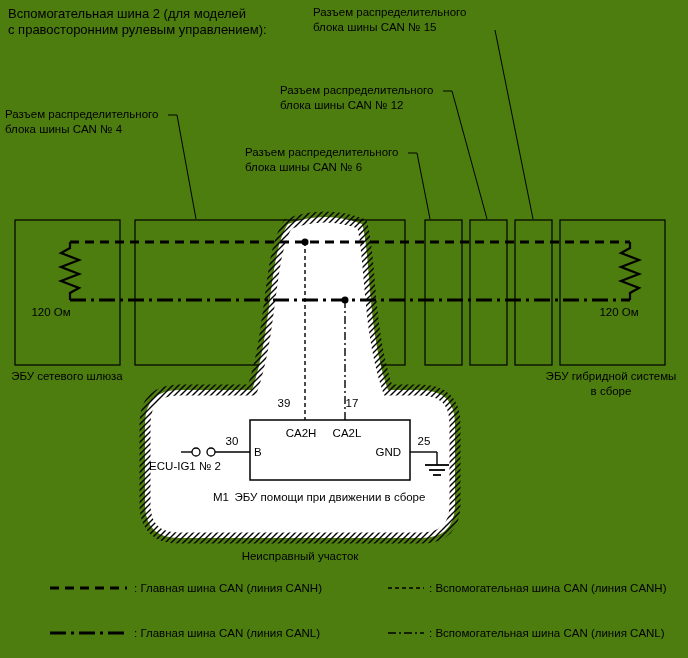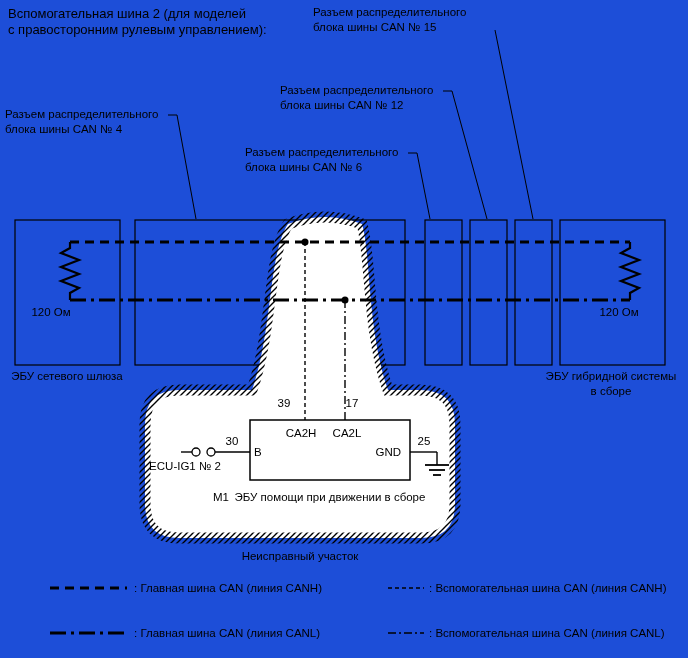--- a/index.html
+++ b/index.html
@@ -1,16 +1,16 @@
 <!DOCTYPE html>
 <html><head>
 <meta charset="utf-8">
 <style>
   html,body { margin:0; padding:0; background:#fff; }
-  #stage { width:688px; height:658px; position:relative; background:#1d4ed8; }
+  #stage { width:688px; height:658px; position:relative; background:#4d7c0f; }
   svg { display:block; }
   text { font-family:"Liberation Sans","DejaVu Sans",sans-serif; fill:#000; }
   .t11 { font-size:11.5px; }
   .t13 { font-size:13px; }
   .box      { fill:none; stroke:#000; stroke-width:1.2; }
   .ecu      { fill:none; stroke:#000; stroke-width:1.5; }
   .main-canh{ fill:none; stroke:#000; stroke-width:3.2; stroke-dasharray:9 6; }
   .main-canl{ fill:none; stroke:#000; stroke-width:3.2; stroke-dasharray:16 5 3 5; }
   .aux-canh { fill:none; stroke:#000; stroke-width:1.4; stroke-dasharray:4 3; }
   .aux-canl { fill:none; stroke:#000; stroke-width:1.4; stroke-dasharray:8 3 2 3; }

